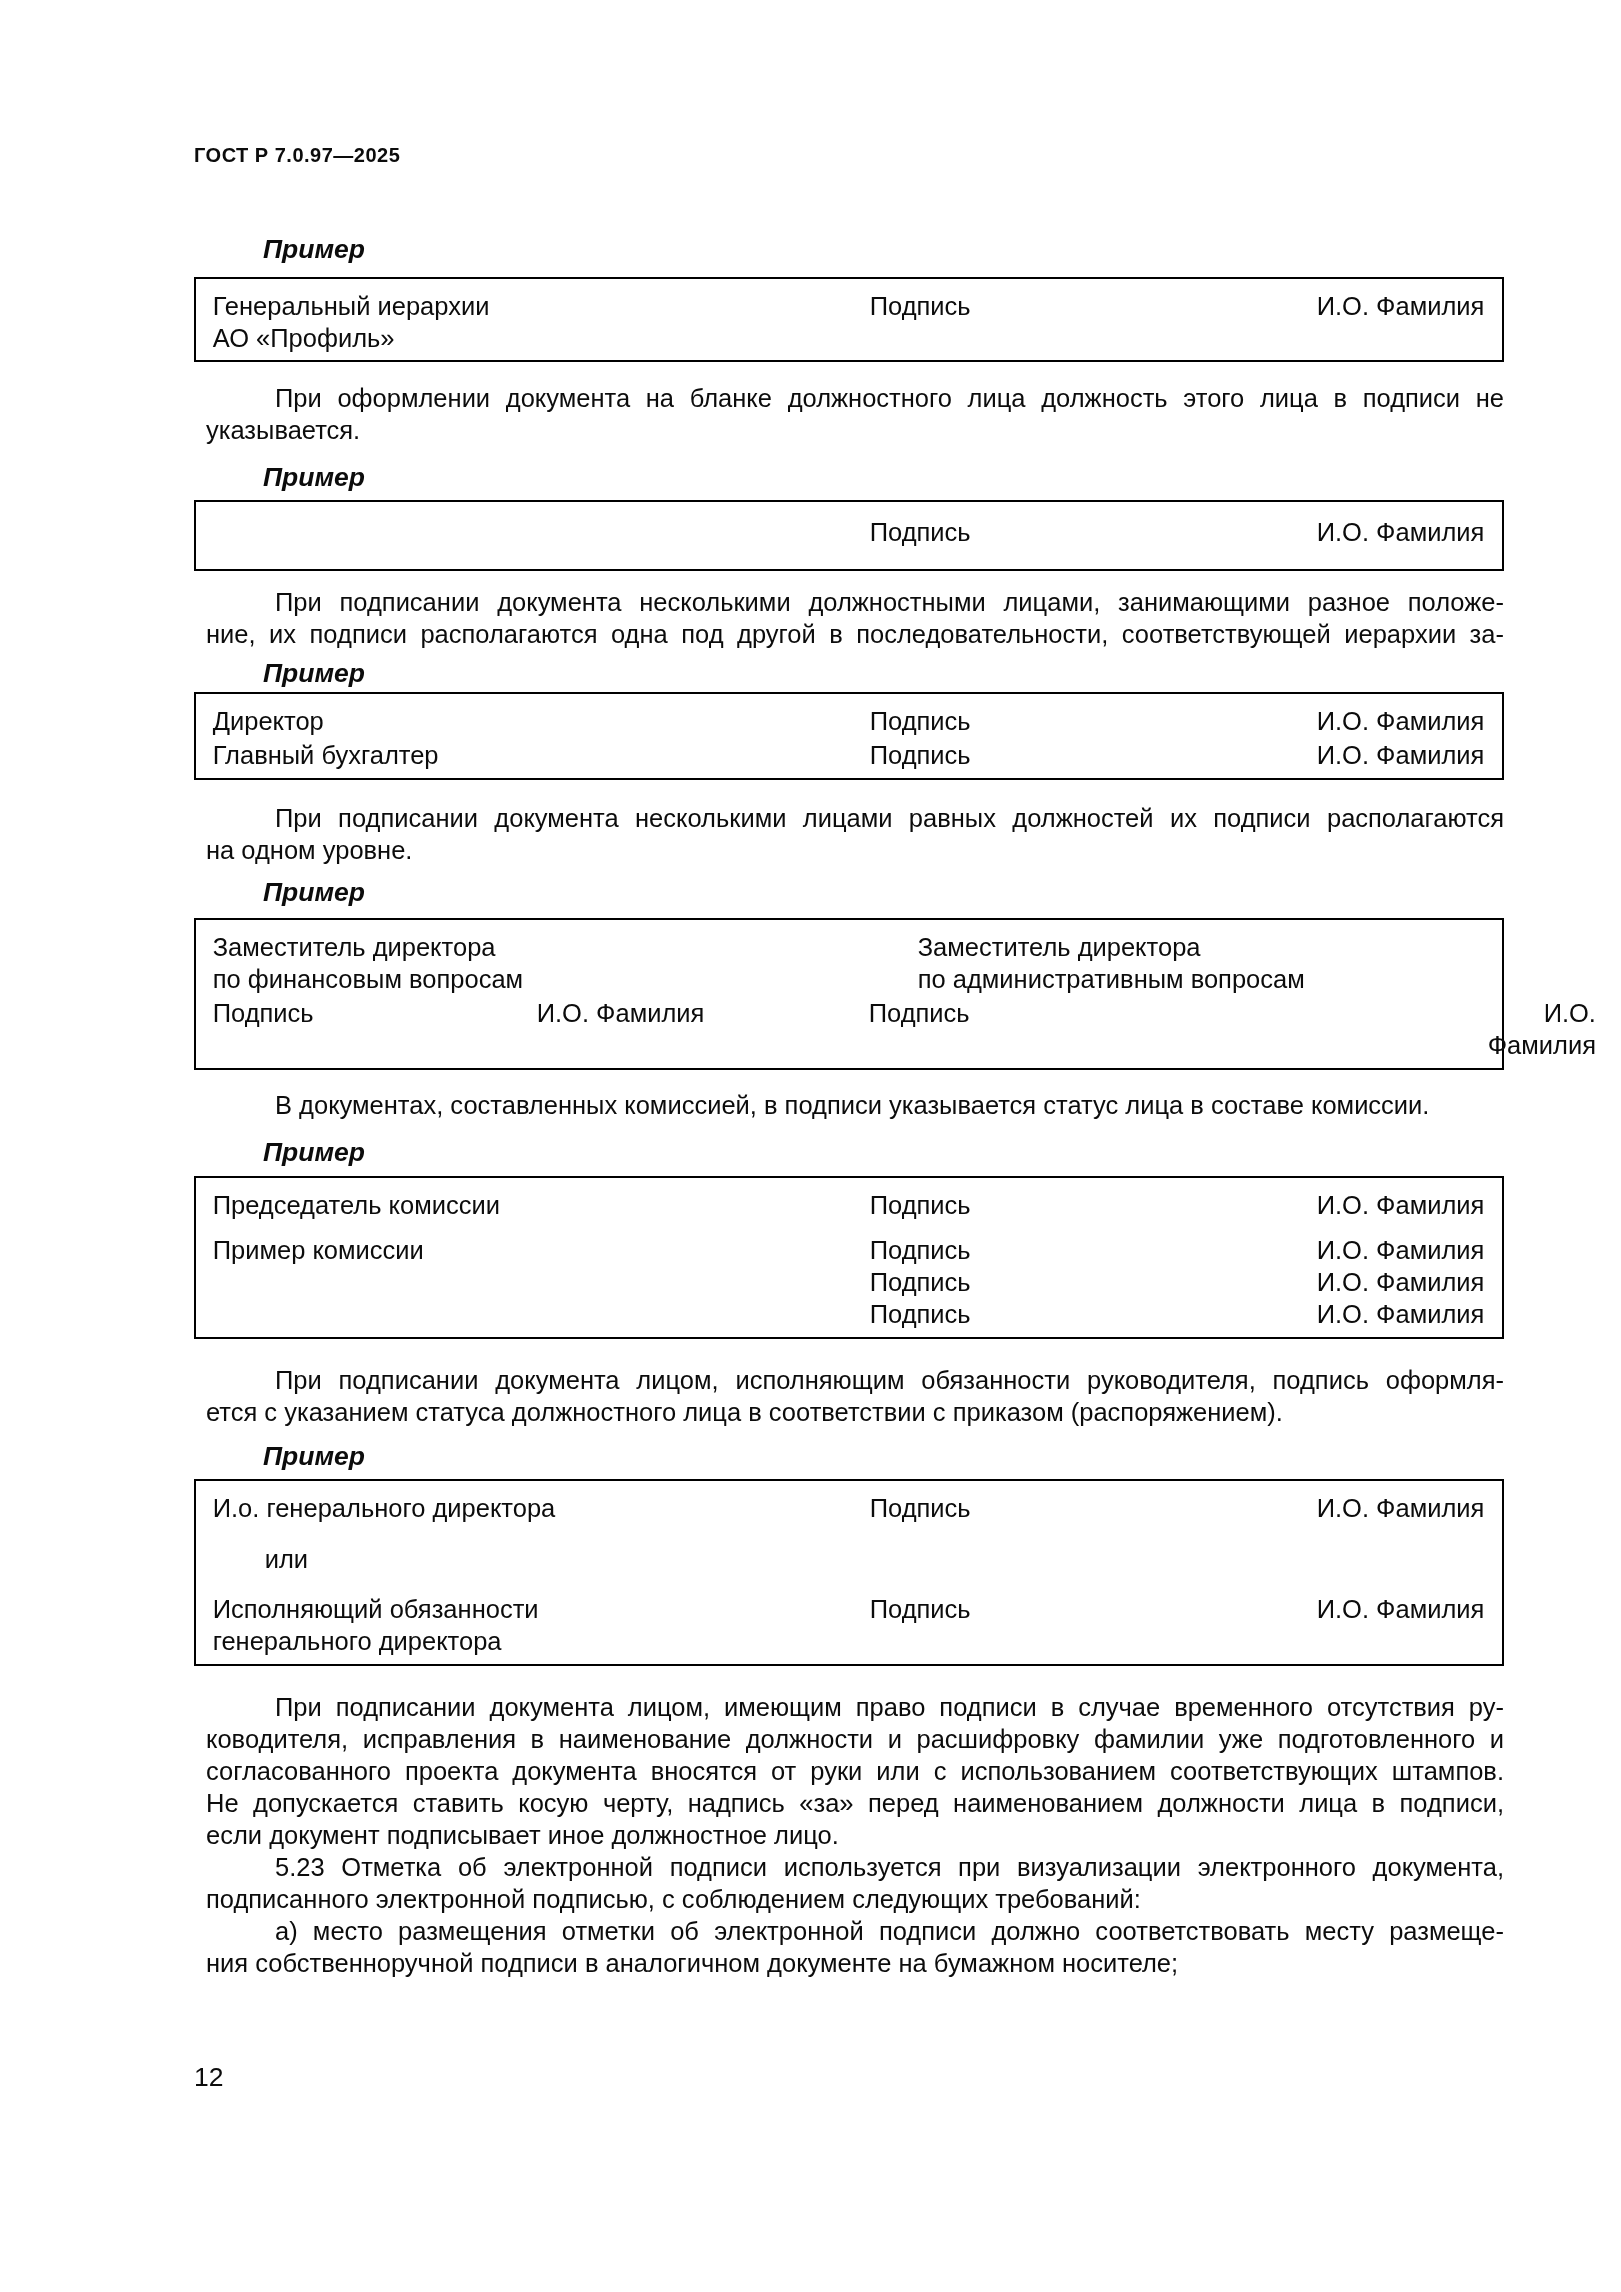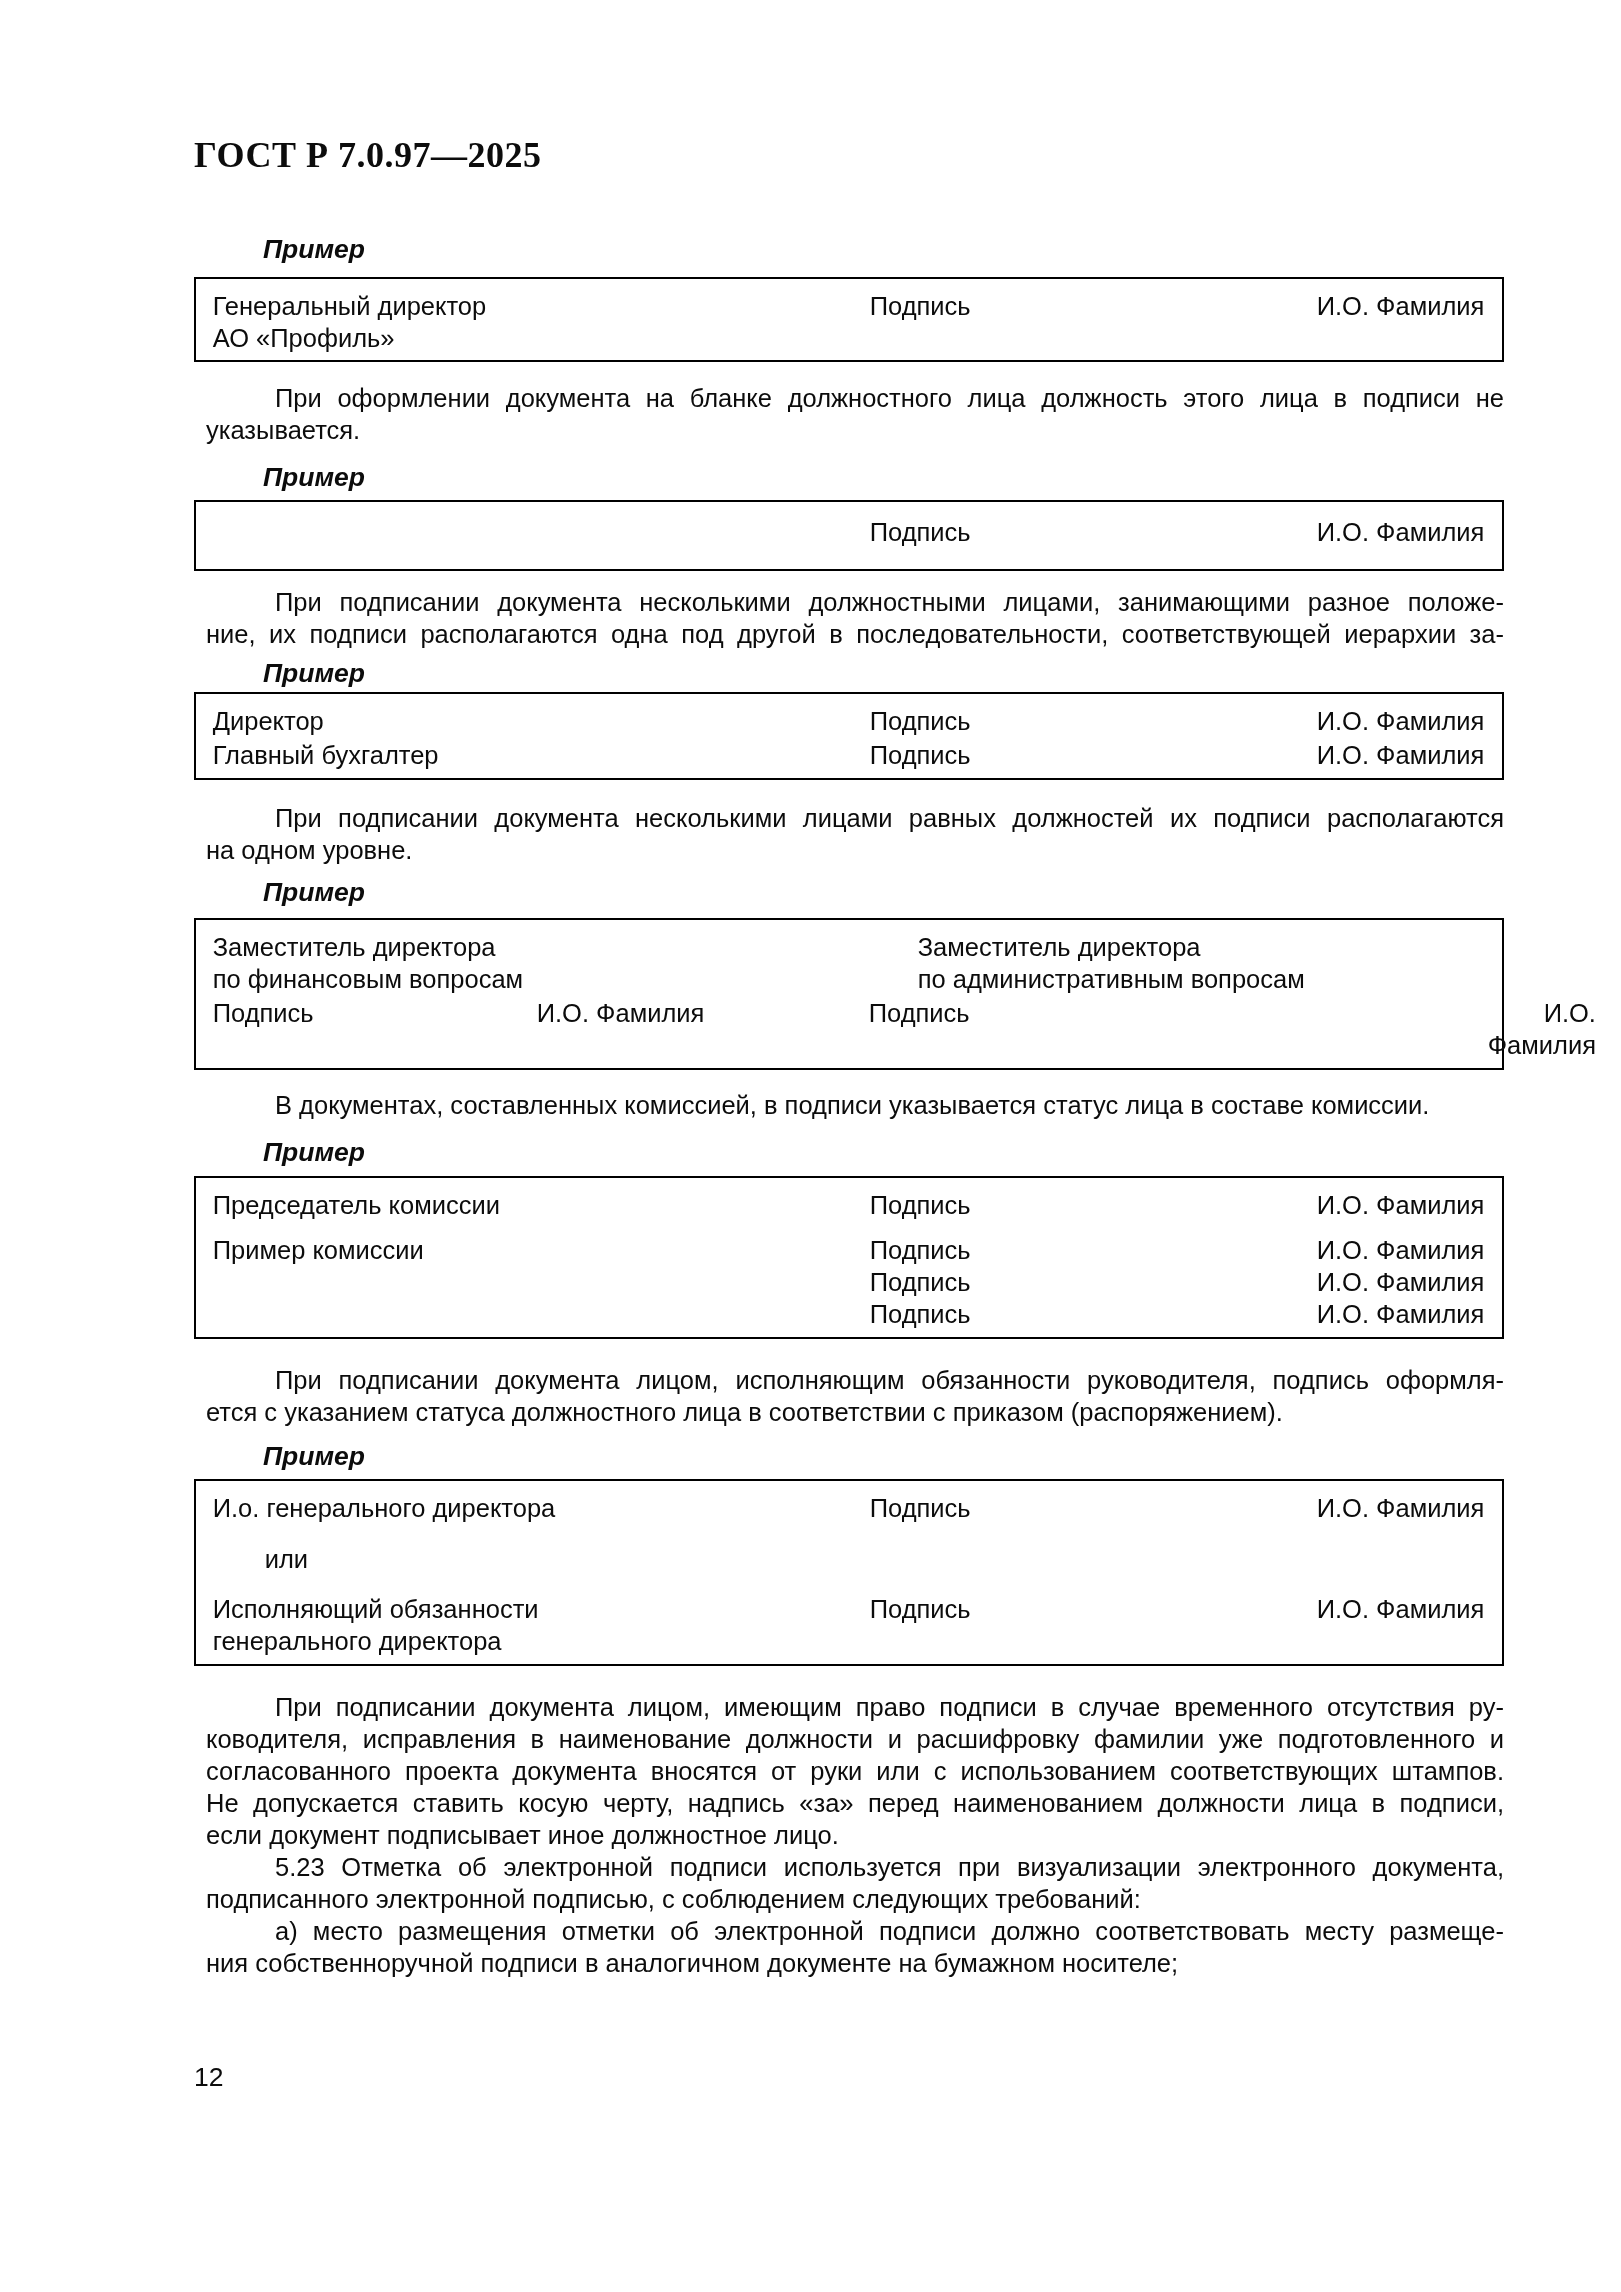--- a/index.html
+++ b/index.html
@@ -10,23 +10,22 @@
     color:#0c0c0c;
     position:relative;
     overflow:hidden;
   }
   .page { position:relative; width:1621px; height:2293px; }
   .content {
     position:absolute; left:194px; top:0; width:1310px;
     padding-top:139px;
   }
   .doc-header {
-    font-size:36px; font-weight:bold; line-height:32px;
+    font-size:20px; font-weight:bold; line-height:32px;
     letter-spacing:0.5px;
-    font-family:Liberation Serif, serif;
   }
   .example-label {
     font-size:26.5px; font-weight:bold; font-style:italic;
     line-height:32px; padding-left:69px;
   }
   .para { font-size:25.5px; line-height:32px; }
   .para .ln { text-align:justify; text-align-last:justify;margin-left:12px; }
   .para .ln.first { text-indent:69px; }
   .para .ln.last  { text-align-last:auto; }
 
@@ -69,21 +68,21 @@
 
 <div class="page">
   <div class="content">
 
     <div class="doc-header">ГОСТ Р 7.0.97—2025</div>
 
     <div class="example-label mt63">Пример</div>
     <div class="sig-box mt12">
       <div class="sig-row">
         <div>
-          <div>Генеральный директор</div>
+          <div>Генеральный иерархии</div>
           <div>АО «Профиль»</div>
         </div>
         <div>Подпись</div>
         <div class="nm">И.О. Фамилия</div>
       </div>
     </div>
 
     <div class="para mt20">
       <div class="ln first">При оформлении документа на бланке должностного лица должность этого лица в подписи не</div>
       <div class="ln last">указывается.</div>

